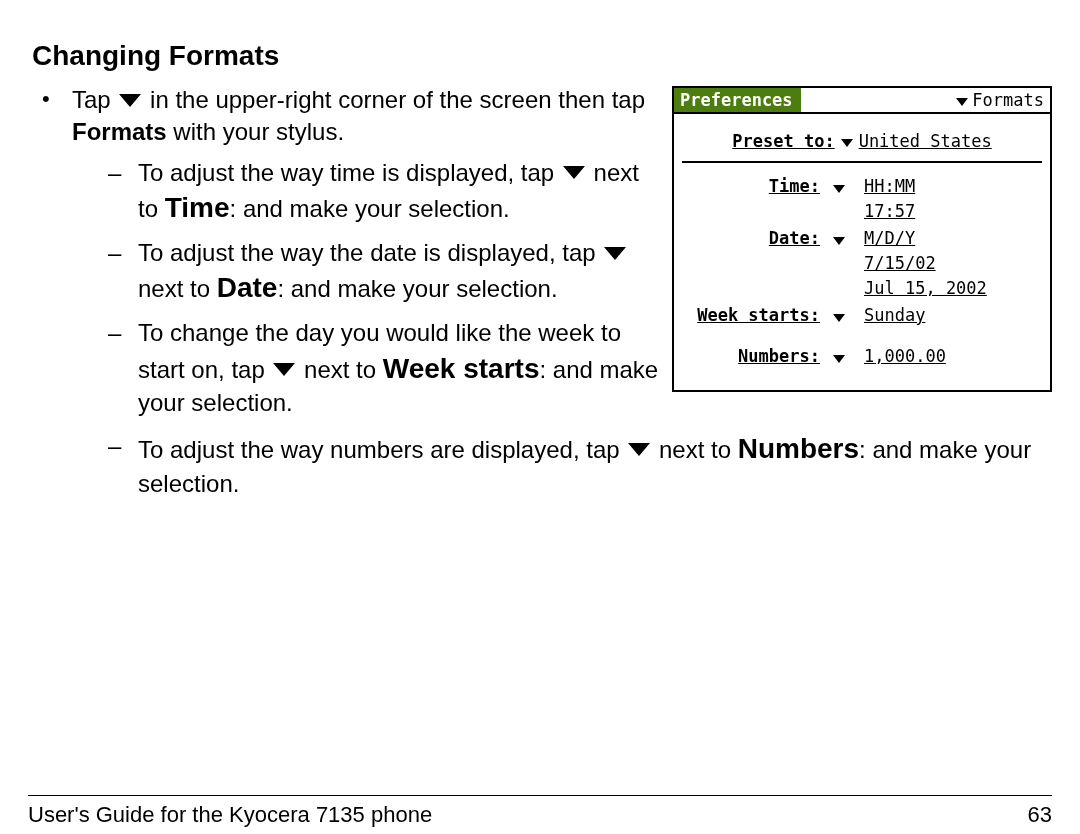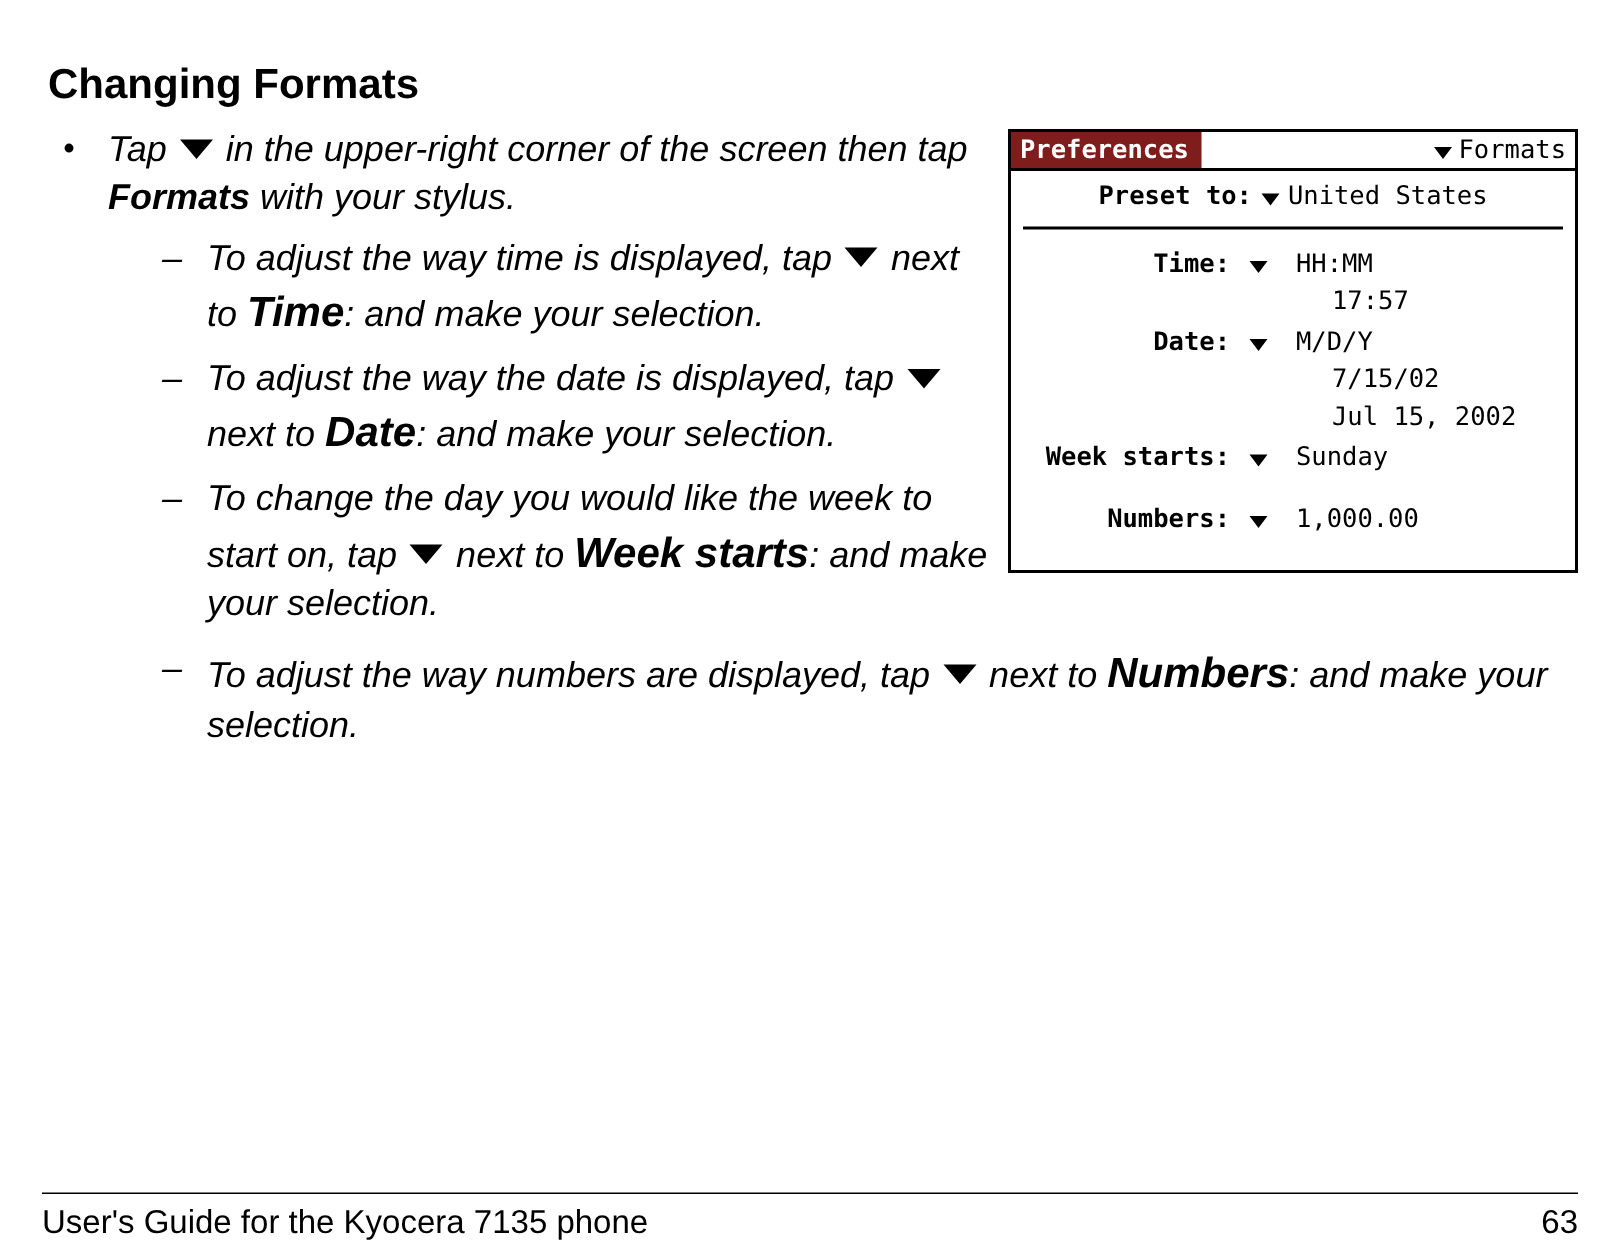--- a/index.html
+++ b/index.html
@@ -31,36 +31,36 @@
       font-family: "Lucida Console", Monaco, monospace;
       font-size: 17px;
     }
     .palm-titlebar {
       display: flex;
       align-items: stretch;
       border-bottom: 2px solid #000;
       height: 26px;
     }
     .palm-title-left {
-      background: #7f1d1d;
+      background: #4d7c0f;
       color: #fff;
       font-weight: bold;
       padding: 2px 8px 2px 6px;
       font-size: 17px;
       display: flex;
       align-items: center;
     }
     .palm-title-right {
       margin-left: auto;
       padding: 2px 6px 2px 6px;
       display: flex;
       align-items: center;
       gap: 4px;
     }
-    .palm-body { padding: 2px 8px 18px 8px; }
+    .palm-body { padding: 12px 8px 18px 8px; text-decoration: underline; }
     .palm-preset {
       display: flex;
       align-items: center;
       justify-content: center;
       gap: 6px;
       padding: 4px 0 8px 0;
       border-bottom: 2px solid #000;
       margin-bottom: 12px;
     }
     .palm-row {
@@ -81,32 +81,31 @@
       width: 0; height: 0;
       border-left: 6px solid transparent;
       border-right: 6px solid transparent;
       border-top: 8px solid #000;
       vertical-align: middle;
       margin-top: 4px;
     }
     .palm-sub {
       grid-column: 3;
       margin-top: 2px;
-      margin-left: 24px;
     }
 
     .body-text { font-size: 24px; line-height: 1.35; }
     ul.bullet { list-style: none; padding-left: 44px; }
     ul.bullet > li::before {
       content: "•";
       position: absolute;
       margin-left: -30px;
       font-size: 22px;
     }
-    ul.bullet > li { position: relative; margin-bottom: 4px; font-style: italic; }
+    ul.bullet > li { position: relative; margin-bottom: 4px; }
     ul.dash { list-style: none; padding-left: 66px; margin-top: 8px; }
     ul.dash > li::before {
       content: "–";
       position: absolute;
       margin-left: -30px;
     }
     ul.dash > li { position: relative; margin-bottom: 10px; }
     .inline-tri {
       display: inline-block;
       width: 0; height: 0;

